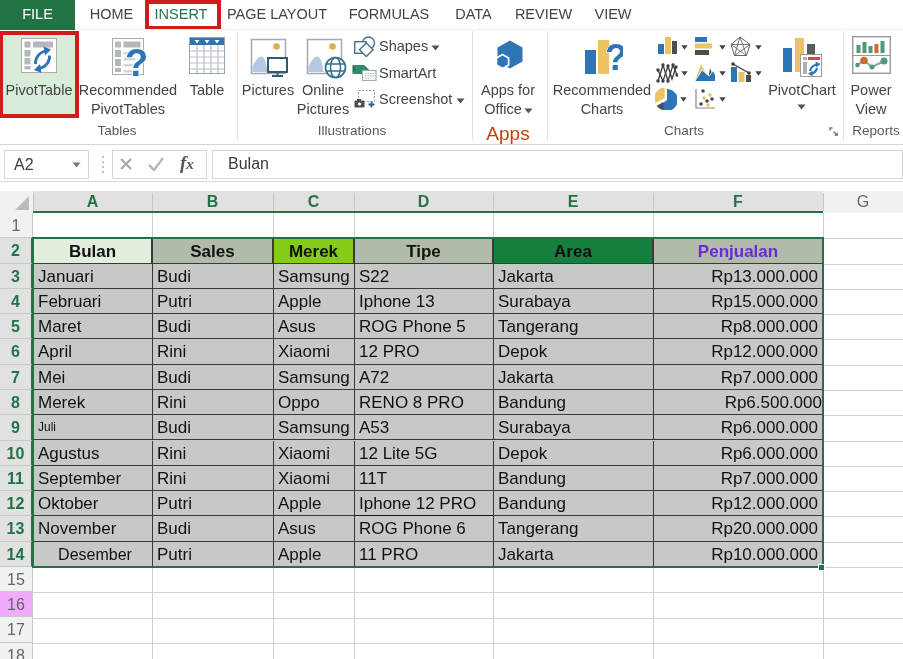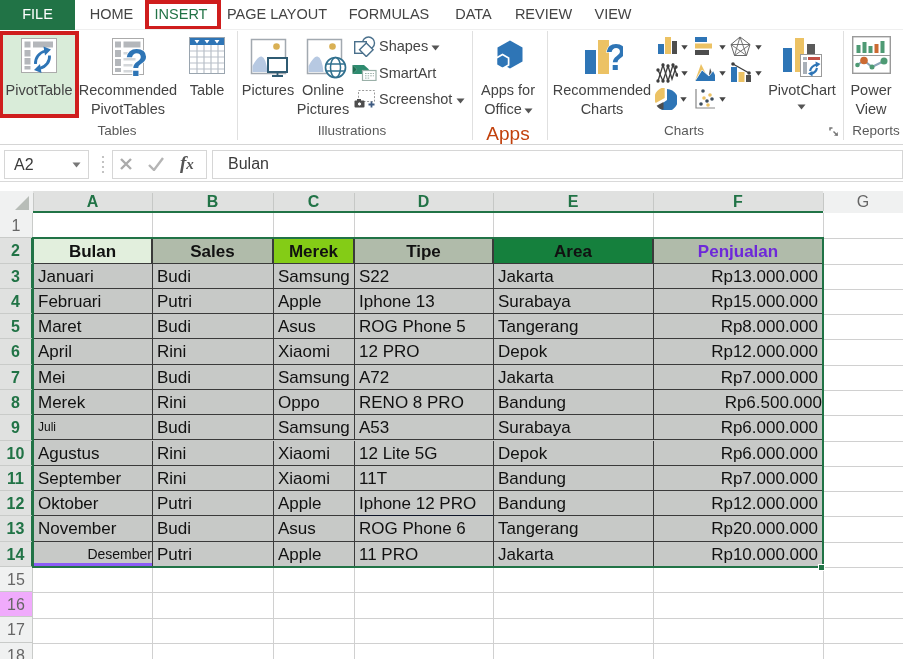--- a/index.html
+++ b/index.html
@@ -391,19 +391,19 @@
 <div class="a" style="left:273px;top:491.1px;width:81px;height:25.28px;border-left:1px solid #3a3a3a;border-bottom:1px solid #3a3a3a;text-align:left;padding-left:4px;font-size:17px;color:#111;line-height:25.28px;white-space:nowrap;overflow:hidden">Apple</div>
 <div class="a" style="left:354px;top:491.1px;width:139px;height:25.28px;border-left:1px solid #3a3a3a;border-bottom:1px solid #0f172a;text-align:left;padding-left:4px;font-size:17px;color:#111;line-height:25.28px;white-space:nowrap;overflow:hidden">Iphone 12 PRO</div>
 <div class="a" style="left:493px;top:491.1px;width:160px;height:25.28px;border-left:1px solid #3a3a3a;border-bottom:1px solid #3a3a3a;text-align:left;padding-left:4px;font-size:17px;color:#111;line-height:25.28px;white-space:nowrap;overflow:hidden">Bandung</div>
 <div class="a" style="left:653px;top:491.1px;width:170px;height:25.28px;border-left:1px solid #3a3a3a;border-bottom:1px solid #3a3a3a;border-right:1px solid #3a3a3a;text-align:right;padding-right:4px;font-size:17px;color:#111;line-height:25.28px;white-space:nowrap;overflow:hidden">Rp12.000.000</div>
 <div class="a" style="left:33px;top:516.4px;width:119px;height:25.28px;border-left:1px solid #3a3a3a;border-bottom:1px solid #3a3a3a;text-align:left;padding-left:4px;font-size:17px;color:#111;line-height:25.28px;white-space:nowrap;overflow:hidden">November</div>
 <div class="a" style="left:152px;top:516.4px;width:121px;height:25.28px;border-left:1px solid #3a3a3a;border-bottom:1px solid #3a3a3a;text-align:left;padding-left:4px;font-size:17px;color:#111;line-height:25.28px;white-space:nowrap;overflow:hidden">Budi</div>
 <div class="a" style="left:273px;top:516.4px;width:81px;height:25.28px;border-left:1px solid #3a3a3a;border-bottom:1px solid #3a3a3a;text-align:left;padding-left:4px;font-size:17px;color:#111;line-height:25.28px;white-space:nowrap;overflow:hidden">Asus</div>
 <div class="a" style="left:354px;top:516.4px;width:139px;height:25.28px;border-left:1px solid #3a3a3a;border-bottom:1px solid #3a3a3a;text-align:left;padding-left:4px;font-size:17px;color:#111;line-height:25.28px;white-space:nowrap;overflow:hidden">ROG Phone 6</div>
 <div class="a" style="left:493px;top:516.4px;width:160px;height:25.28px;border-left:1px solid #3a3a3a;border-bottom:1px solid #3a3a3a;text-align:left;padding-left:4px;font-size:17px;color:#111;line-height:25.28px;white-space:nowrap;overflow:hidden">Tangerang</div>
 <div class="a" style="left:653px;top:516.4px;width:170px;height:25.28px;border-left:1px solid #3a3a3a;border-bottom:1px solid #3a3a3a;border-right:1px solid #3a3a3a;text-align:right;padding-right:4px;font-size:17px;color:#111;line-height:25.28px;white-space:nowrap;overflow:hidden">Rp20.000.000</div>
-<div class="a" style="left:33px;top:541.6px;width:119px;height:25.28px;border-left:1px solid #3a3a3a;border-bottom:4px solid #8b5cf6;text-align:right;padding-left:4px;font-size:14px;color:#111;line-height:25.28px;white-space:nowrap;overflow:hidden">Desember</div>
+<div class="a" style="left:33px;top:541.6px;width:119px;height:25.28px;border-left:1px solid #3a3a3a;border-bottom:1px solid #8b5cf6;text-align:center;padding-left:4px;font-size:16px;color:#111;line-height:25.28px;white-space:nowrap;overflow:hidden">Desember</div>
 <div class="a" style="left:152px;top:541.6px;width:121px;height:25.28px;border-left:1px solid #3a3a3a;border-bottom:1px solid #3a3a3a;text-align:left;padding-left:4px;font-size:17px;color:#111;line-height:25.28px;white-space:nowrap;overflow:hidden">Putri</div>
 <div class="a" style="left:273px;top:541.6px;width:81px;height:25.28px;border-left:1px solid #3a3a3a;border-bottom:1px solid #3a3a3a;text-align:left;padding-left:4px;font-size:17px;color:#111;line-height:25.28px;white-space:nowrap;overflow:hidden">Apple</div>
 <div class="a" style="left:354px;top:541.6px;width:139px;height:25.28px;border-left:1px solid #3a3a3a;border-bottom:1px solid #3a3a3a;text-align:left;padding-left:4px;font-size:17px;color:#111;line-height:25.28px;white-space:nowrap;overflow:hidden">11 PRO</div>
 <div class="a" style="left:493px;top:541.6px;width:160px;height:25.28px;border-left:1px solid #3a3a3a;border-bottom:1px solid #3a3a3a;text-align:left;padding-left:4px;font-size:17px;color:#111;line-height:25.28px;white-space:nowrap;overflow:hidden">Jakarta</div>
 <div class="a" style="left:653px;top:541.6px;width:170px;height:25.28px;border-left:1px solid #3a3a3a;border-bottom:1px solid #3a3a3a;border-right:1px solid #3a3a3a;text-align:right;padding-right:4px;font-size:17px;color:#111;line-height:25.28px;white-space:nowrap;overflow:hidden">Rp10.000.000</div>
 <div class="a" style="left:32px;top:236.8px;width:792px;height:331.6px;border:2.5px solid #217346;pointer-events:none"></div>
 <div class="a" style="left:818px;top:563.9px;width:7px;height:7px;background:#217346;border:1.5px solid #fff"></div>
 </body></html>

